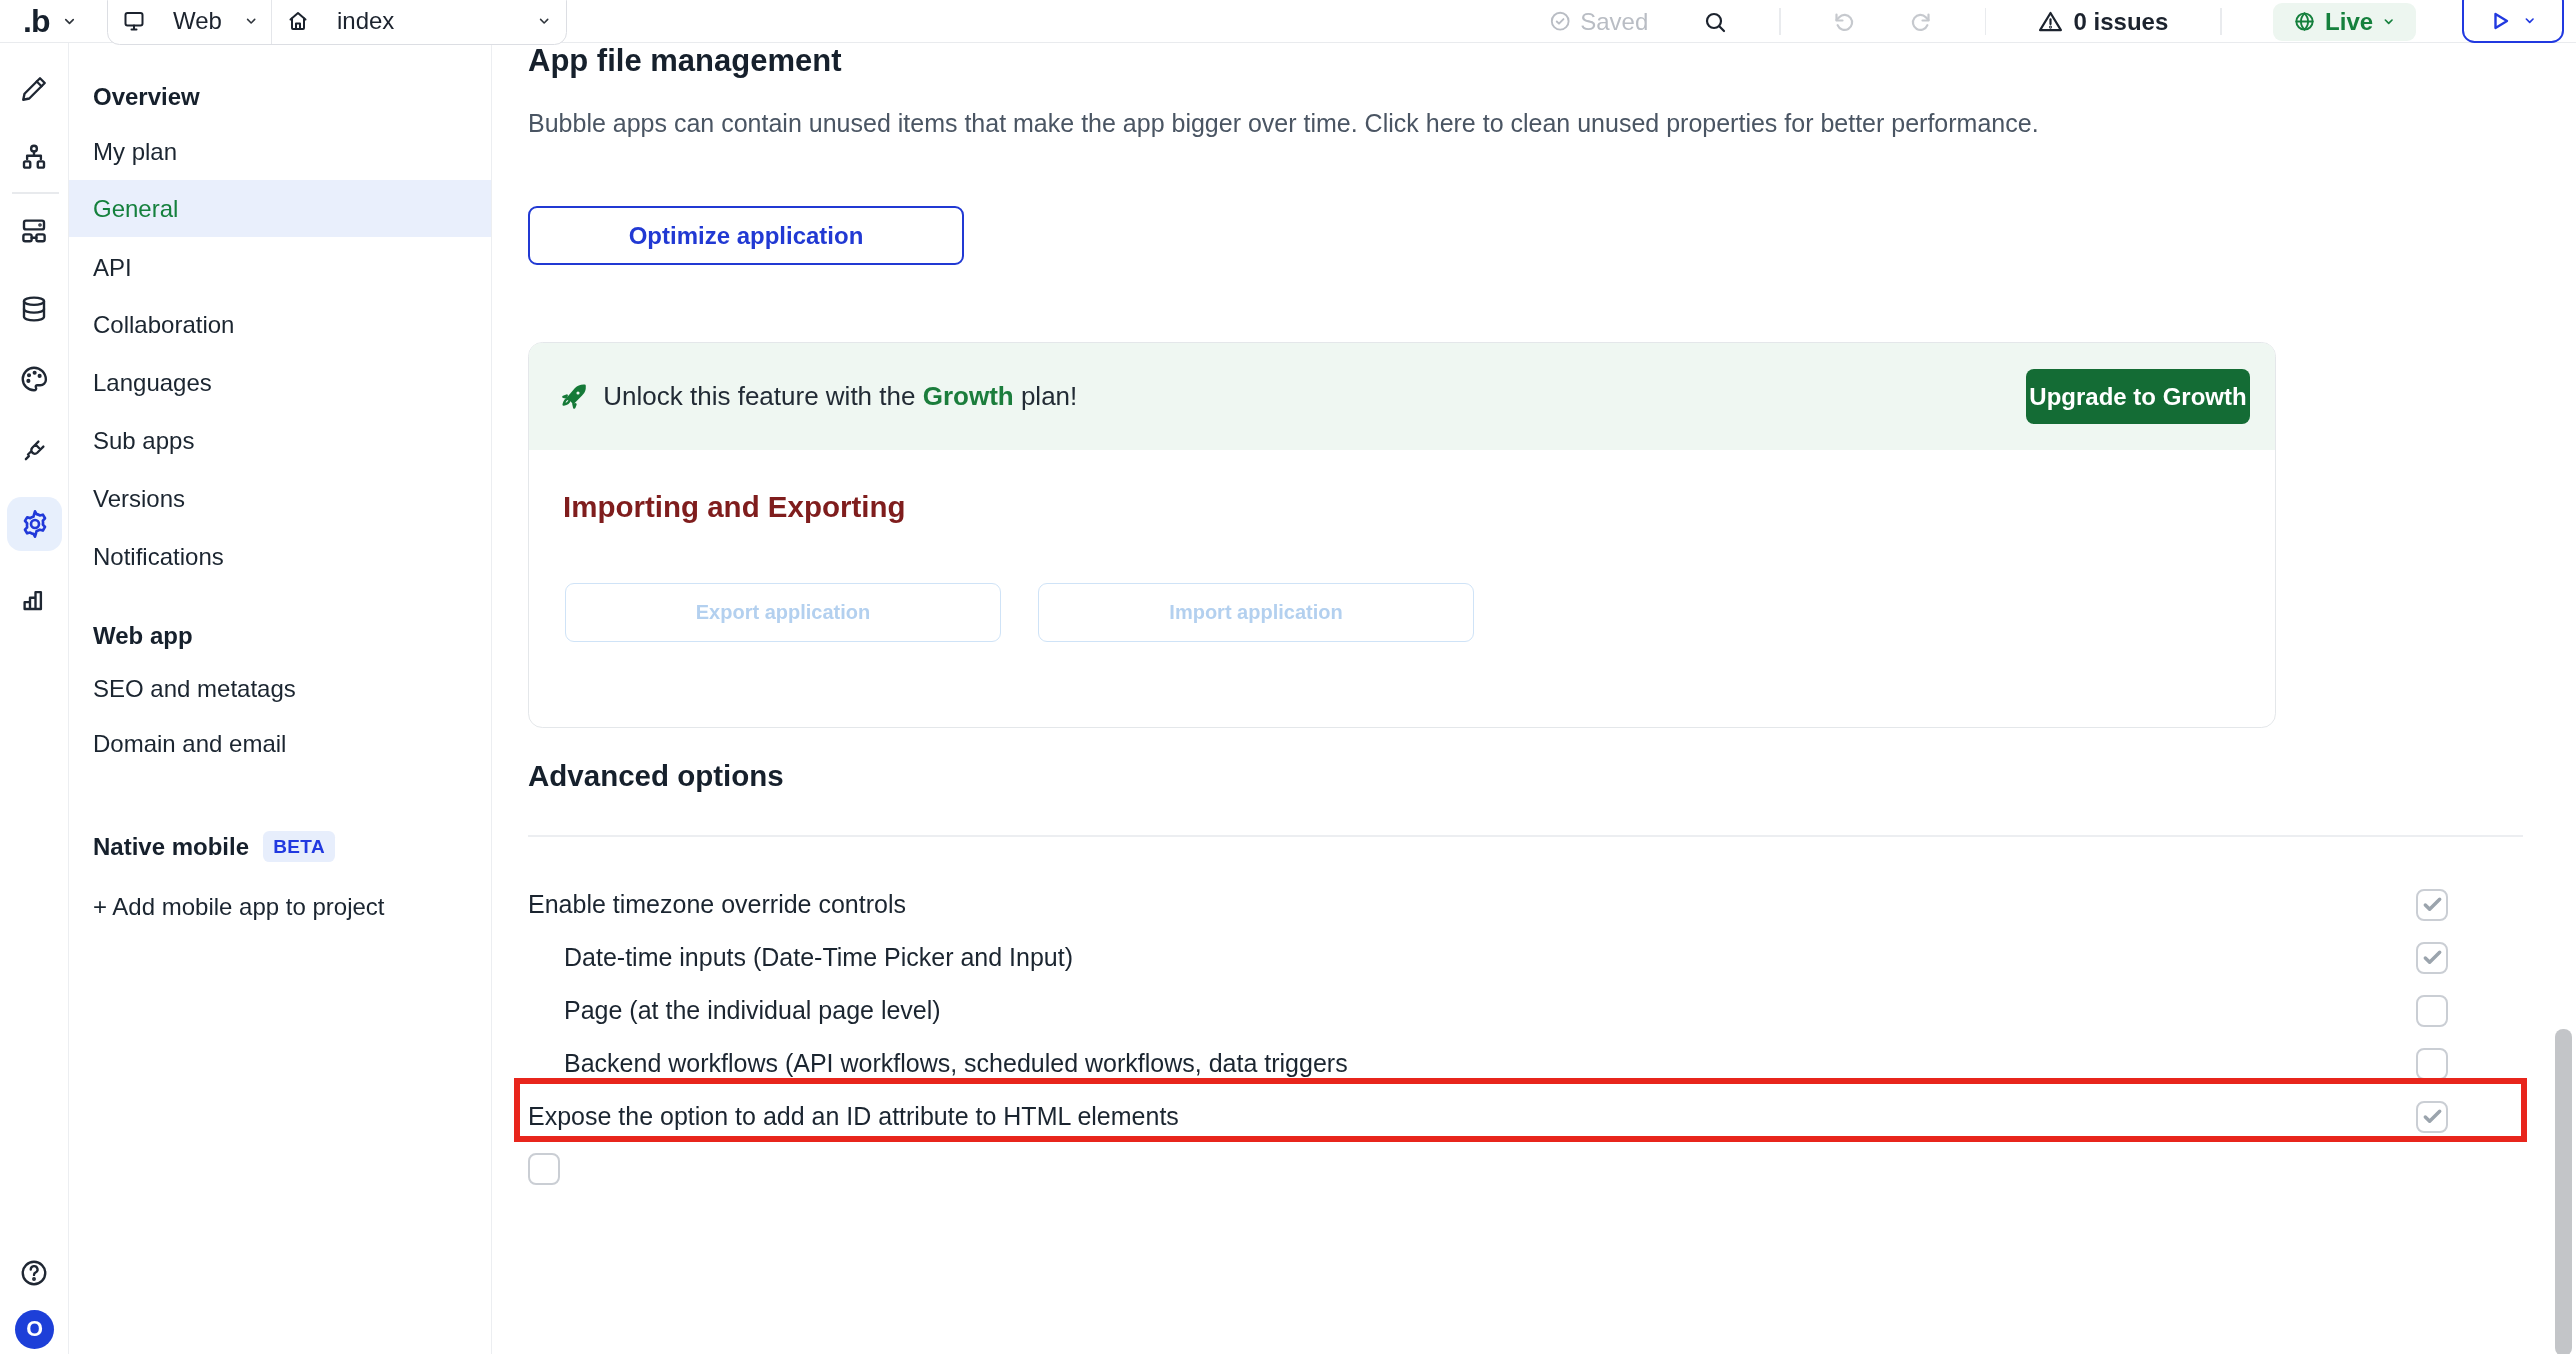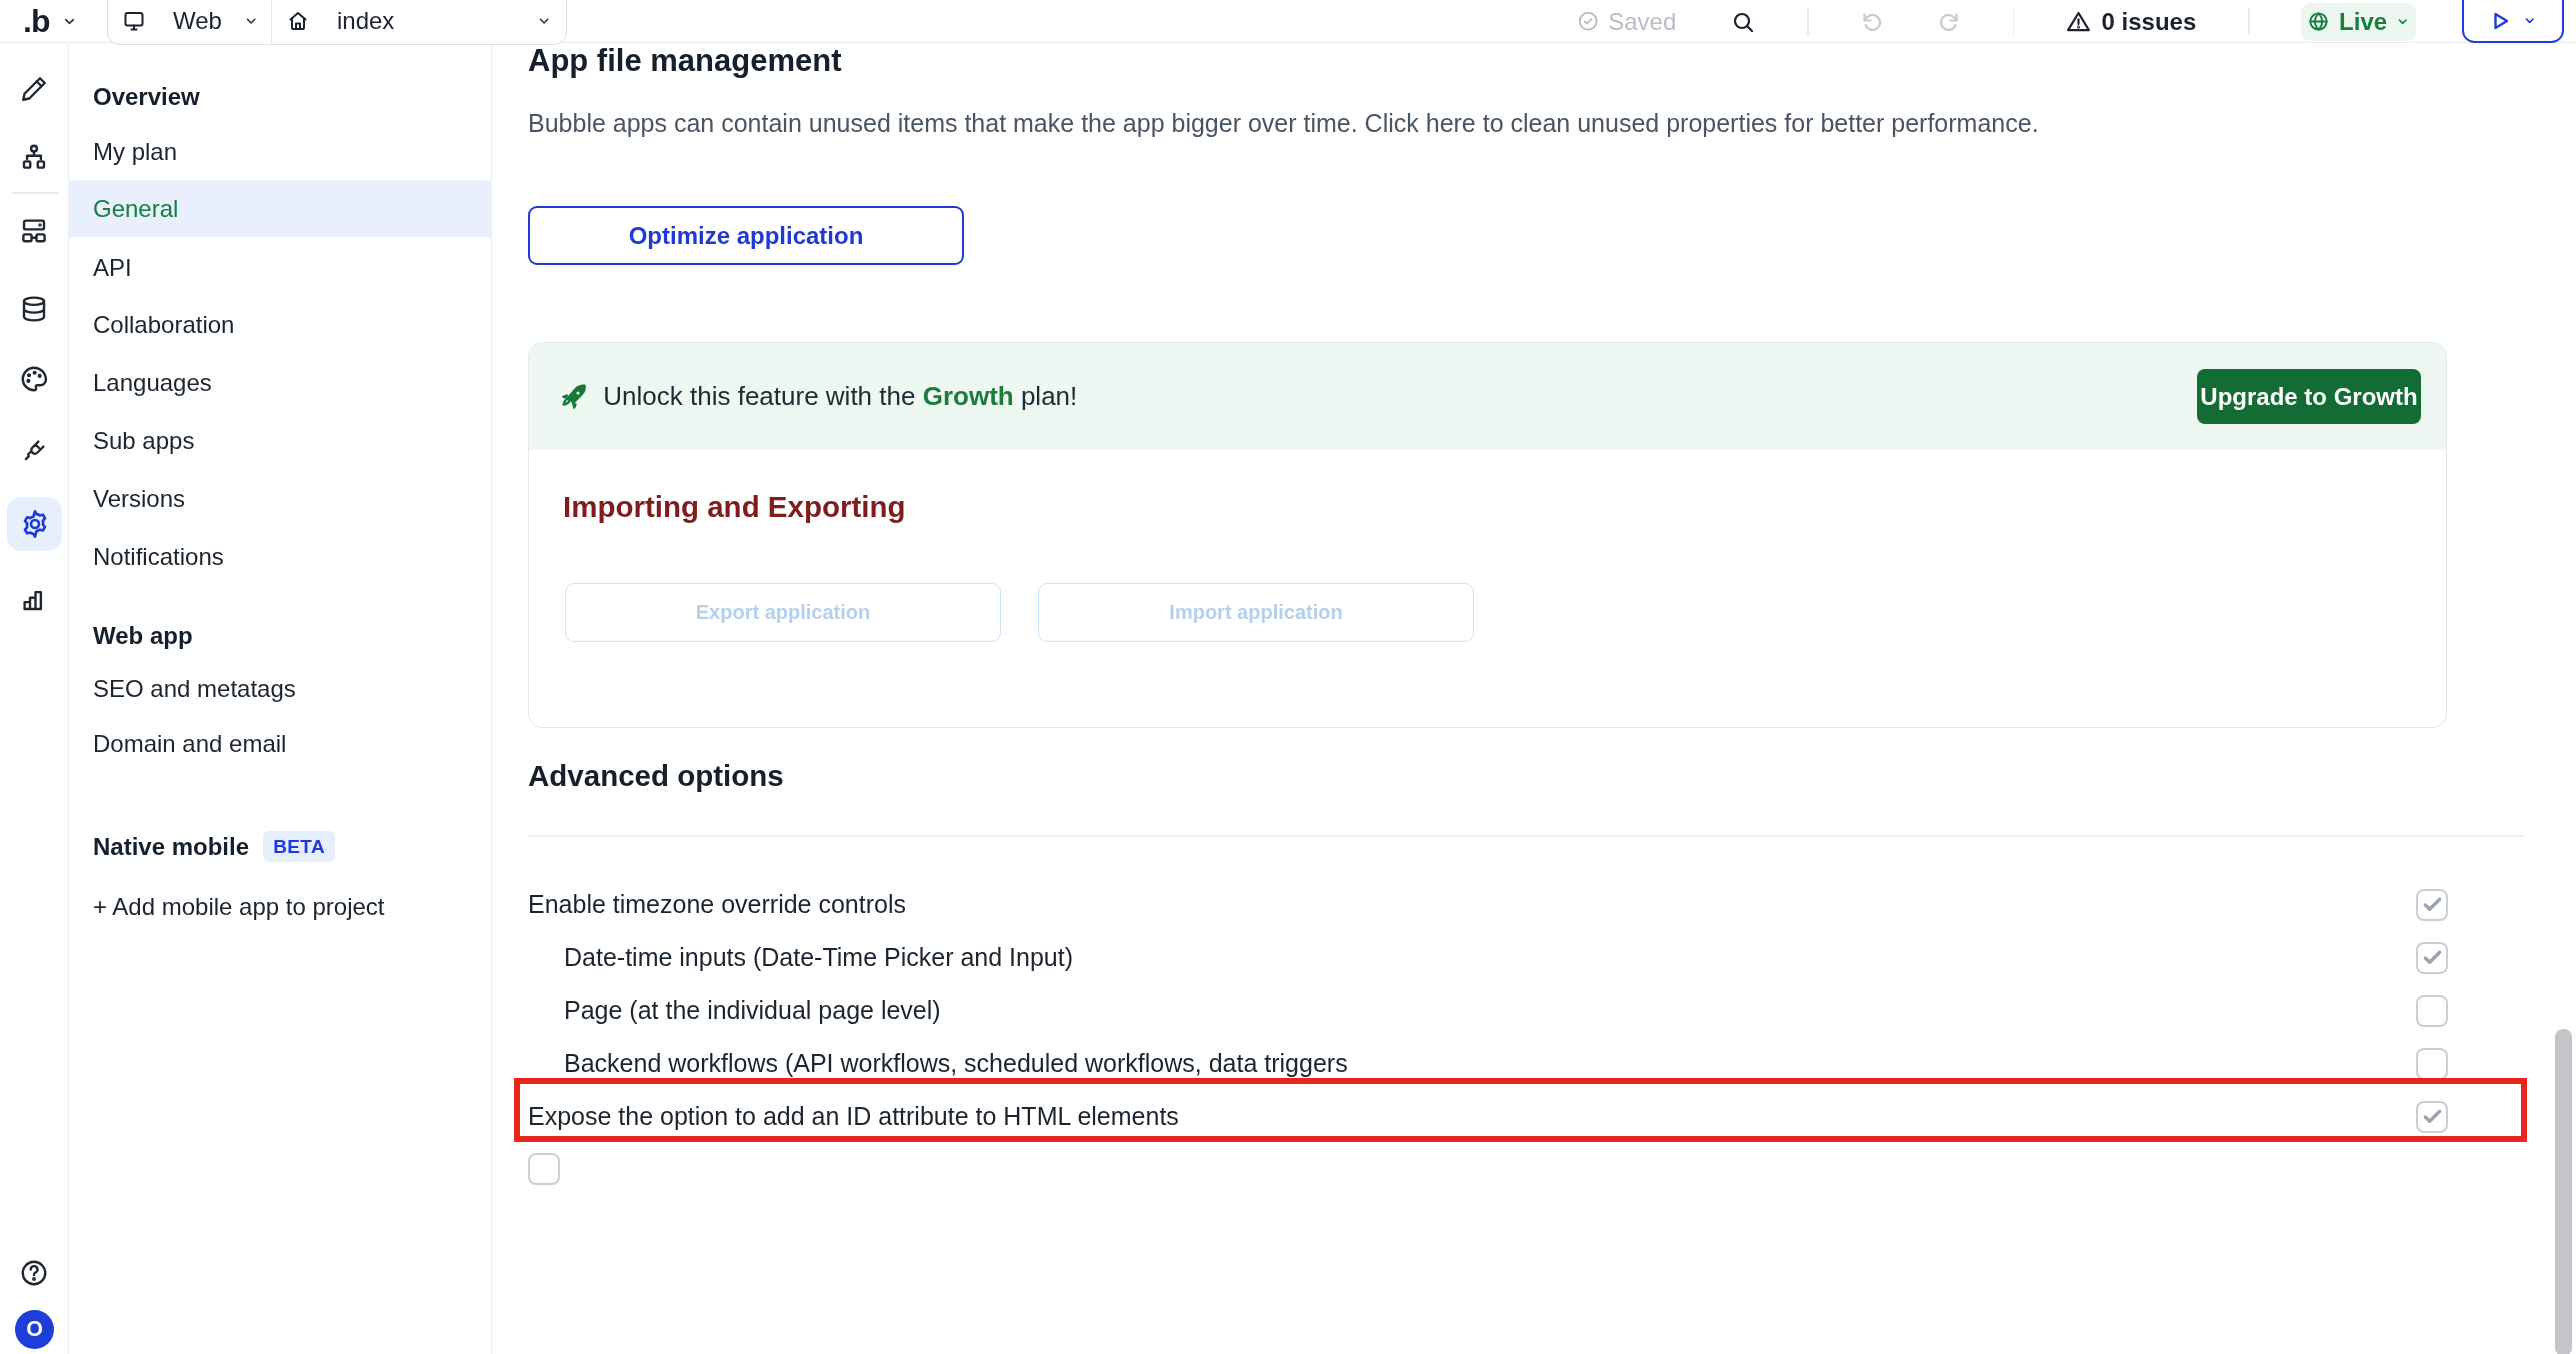--- a/index.html
+++ b/index.html
@@ -19,21 +19,21 @@
   .env-chev { margin-left:auto; }
   .tb-right { position:absolute; right:12.5px; top:0; height:43px; display:flex; align-items:center;gap:30px; }
   .tb-sep { width:1.8px; height:27px; background:#e9ebee; margin:0 21.5px; }
   .saved-group { display:flex; align-items:center; gap:9px; color:#b9bdc4; }
   .saved-label { font-size:24px; }
   .search-btn { margin-left:25px; color:#1c232e; }
   .undo-btn, .redo-btn { color:#c6c9ce; }
   .redo-btn { margin-left:23px; }
   .issues-group { display:flex; align-items:center; gap:10.7px; color:#1c232e; }
   .issues-label { font-size:24px; font-weight:700; }
-  .live-pill { display:flex; align-items:center; gap:9px; background:#edf6f0; border-radius:9px; height:38px; padding:0 6px; color:#15803d; margin-right:16px; }
+  .live-pill { display:flex; align-items:center; gap:9px; background:#edf6f0; border-radius:9px; height:38px; padding:0 20px; color:#15803d; margin-right:16px; }
   .live-label { font-size:24px; font-weight:700; }
   .run-btn { align-self:flex-start; margin-top:-10.7px; width:102px; height:54px; border:2.7px solid #2139e0; border-radius:12.5px; background:#fff; display:flex; align-items:center; justify-content:center; gap:10.7px; padding-top:9px; color:#2139e0; }
 
   
   .rail { position:absolute; left:0; top:43px; width:69px; bottom:0; background:#fff; border-right:1.8px solid #eceef1; z-index:10; }
   .rail-item { position:absolute; left:16px; width:36px; height:36px; display:flex; align-items:center; justify-content:center; color:#1f2733; }
   .rail-sep { position:absolute; left:11.6px; width:47px; height:1.8px; background:#e8eaed; }
   .rail-selected-bg { position:absolute; left:7.2px; width:55px; height:54px; background:#e7effc; border-radius:14.3px; display:flex; align-items:center; justify-content:center; color:#2139d9; }
   .avatar { position:absolute; left:15px; width:39px; height:39px; border-radius:50%; background:#1d3fd8; color:#fff; display:flex; align-items:center; justify-content:center; font-size:21.5px; font-weight:700; }
 
@@ -43,21 +43,21 @@
   .nav-title { font-weight:700; color:#16202c; }
   .nav-selected { background:#e9effc; color:#15803d; }
   .beta-badge { margin-left:14.3px; background:#e7eefc; color:#2139e0; font-size:19px; font-weight:700; padding:4.5px 9.8px; border-radius:6.3px; letter-spacing:0.4px; }
 
   
   .main { position:absolute; left:492px; top:43px; width:2084px; bottom:0; background:#fff; }
   .page-title { position:absolute; left:36px; top:0px; font-size:31px; font-weight:700; color:#16202c; }
   .page-desc { position:absolute; left:36px; top:66px; font-size:25px; color:#4a5563; }
   .optimize-btn { position:absolute; left:36px; top:163px; width:436px; height:59px; border:2.2px solid #2139d3; border-radius:9px; background:#fff; color:#2139d3; font-size:24px; font-weight:700; display:flex; align-items:center; justify-content:center; }
 
-  .ie-card { position:absolute; left:36px; top:299px; width:1919px; height:386px; border:1.8px solid #e4e7ea; border-radius:14.3px; background:#fff; }
+  .ie-card { position:absolute; left:36px; top:299px; width:1748px; height:386px; border:1.8px solid #e4e7ea; border-radius:14.3px; background:#fff; }
   .upsell { height:107px; background:#eff7f2; border-radius:12.5px 12.5px 0 0; display:flex; align-items:center; padding:0 25px 0 30px; }
   .upsell-msg { font-size:26px; color:#222b35; margin-left:14.3px; }
   .upsell-plan { color:#1b7d3c; font-weight:700; }
   .upgrade-btn { margin-left:auto; width:224px; height:55px; background:#146c35; border-radius:8px; color:#fff; font-size:24px; font-weight:700; display:flex; align-items:center; justify-content:center; }
   .ie-title { position:absolute; left:34px; top:147px; font-size:29.5px; font-weight:700; color:#7f1d1d; }
   .ie-buttons { position:absolute; left:36px; top:240px; display:flex; gap:37px; }
   .ghost-btn { width:436px; height:59px; border:1.8px solid #cfe3f7; border-radius:9px; background:#fff; color:#b3d0ef; font-size:20px; font-weight:700; display:flex; align-items:center; justify-content:center; }
 
   .adv-title { position:absolute; left:36px; top:716px; font-size:29.5px; font-weight:700; color:#16202c; }
   .adv-divider { position:absolute; left:36px; top:792px; width:1995px; height:1.8px; background:#eceef1; }

